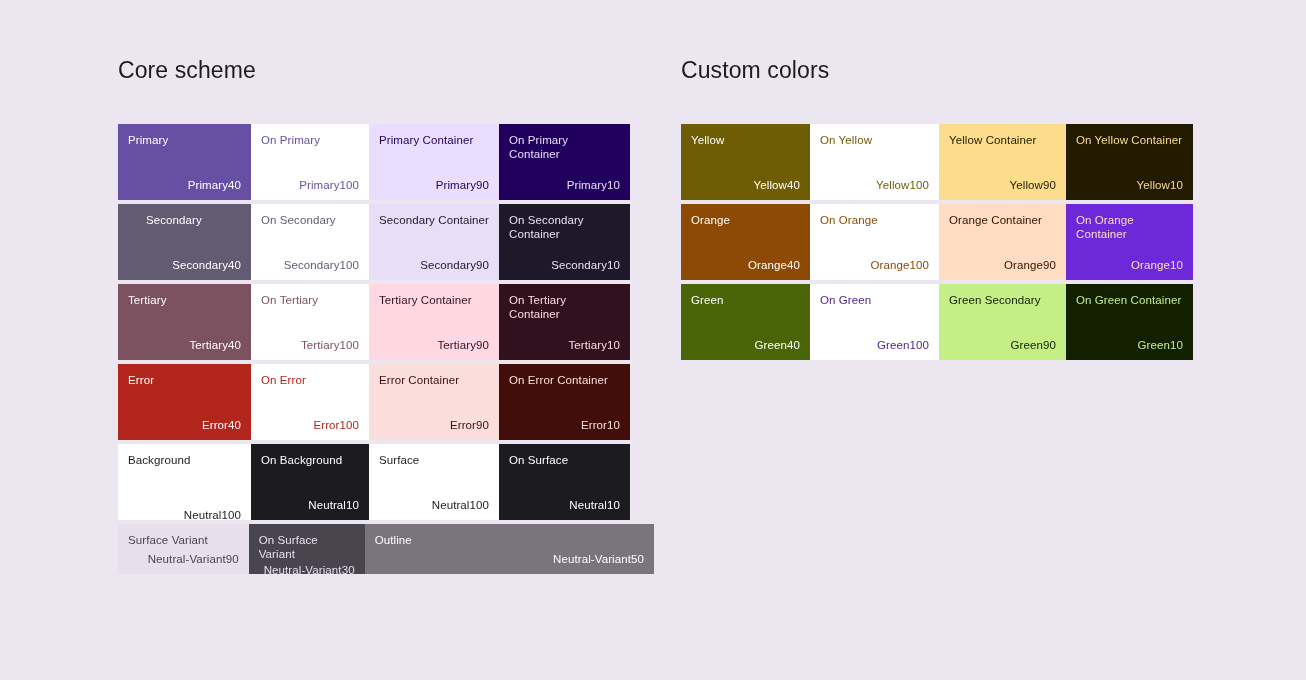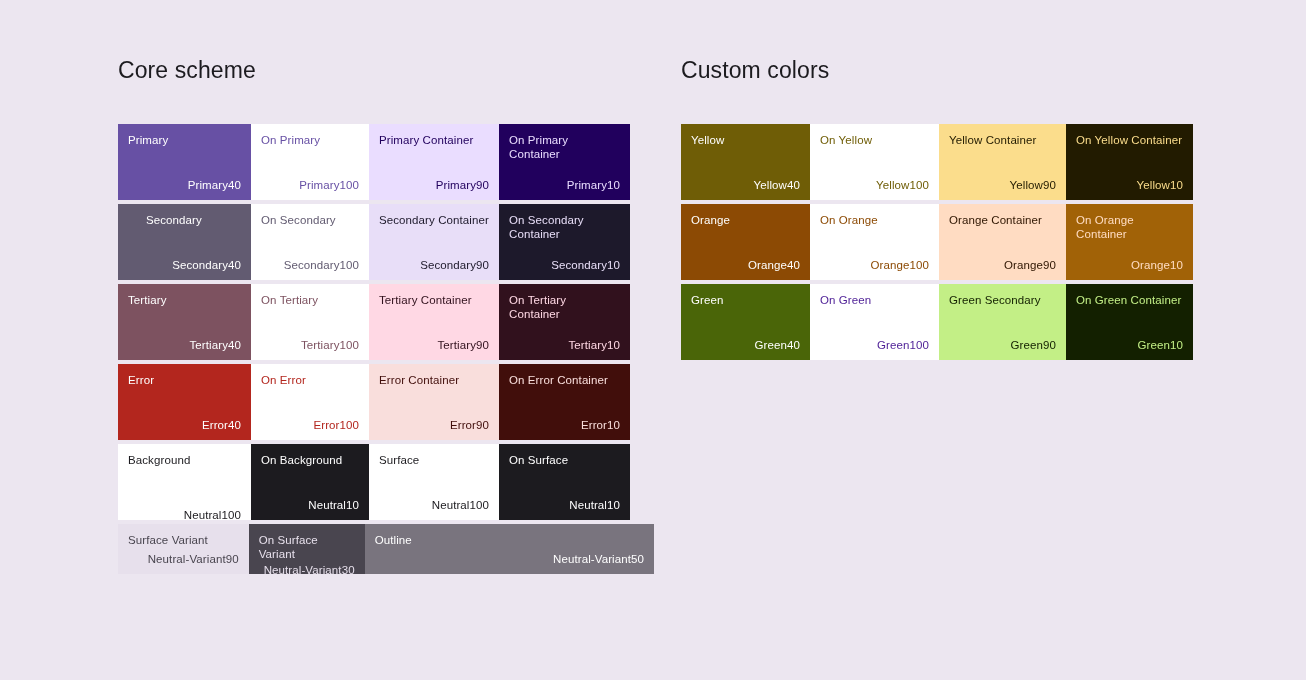--- a/index.html
+++ b/index.html
@@ -116,21 +116,21 @@
         </div>
         <div class="swatch-row">
           <div class="swatch c-w1" style="background: rgb(98, 91, 113); color: rgb(255, 255, 255); padding-left: 28px;">
             <div class="swatch-name">Secondary</div>
             <div class="swatch-token">Secondary40</div>
           </div>
           <div class="swatch c-w2" style="background: rgb(255, 255, 255); color: rgb(98, 91, 113);">
             <div class="swatch-name">On Secondary</div>
             <div class="swatch-token">Secondary100</div>
           </div>
-          <div class="swatch c-w3" style="background: rgb(232, 222, 248); color: rgb(29, 25, 43);">
+          <div class="swatch c-w3" style="background: rgb(232, 222, 248); color: rgb(29, 25, 43); align-items: flex-end;">
             <div class="swatch-name">Secondary Container</div>
             <div class="swatch-token">Secondary90</div>
           </div>
           <div class="swatch c-w4" style="background: rgb(29, 25, 43); color: rgb(232, 222, 248);">
             <div class="swatch-name">On Secondary Container</div>
             <div class="swatch-token">Secondary10</div>
           </div>
         </div>
         <div class="swatch-row">
           <div class="swatch c-w1" style="background: rgb(125, 82, 96); color: rgb(255, 255, 255);">
@@ -230,21 +230,21 @@
             <div class="swatch-token">Orange40</div>
           </div>
           <div class="swatch x-w2" style="background: rgb(255, 255, 255); color: rgb(140, 74, 4);">
             <div class="swatch-name">On Orange</div>
             <div class="swatch-token">Orange100</div>
           </div>
           <div class="swatch x-w3" style="background: rgb(255, 220, 194); color: rgb(46, 21, 0);">
             <div class="swatch-name">Orange Container</div>
             <div class="swatch-token">Orange90</div>
           </div>
-          <div class="swatch x-w4" style="background: #a16207; color: rgb(255, 220, 194);">
+          <div class="swatch x-w4" style="background: #6d28d9; color: rgb(255, 220, 194);">
             <div class="swatch-name">On Orange Container</div>
             <div class="swatch-token">Orange10</div>
           </div>
         </div>
         <div class="swatch-row">
           <div class="swatch x-w1" style="background: rgb(74, 101, 8); color: rgb(255, 255, 255); gap: 24px;">
             <div class="swatch-name">Green</div>
             <div class="swatch-token">Green40</div>
           </div>
           <div class="swatch x-w2" style="background: rgb(255, 255, 255); color: #4c1d95;">

